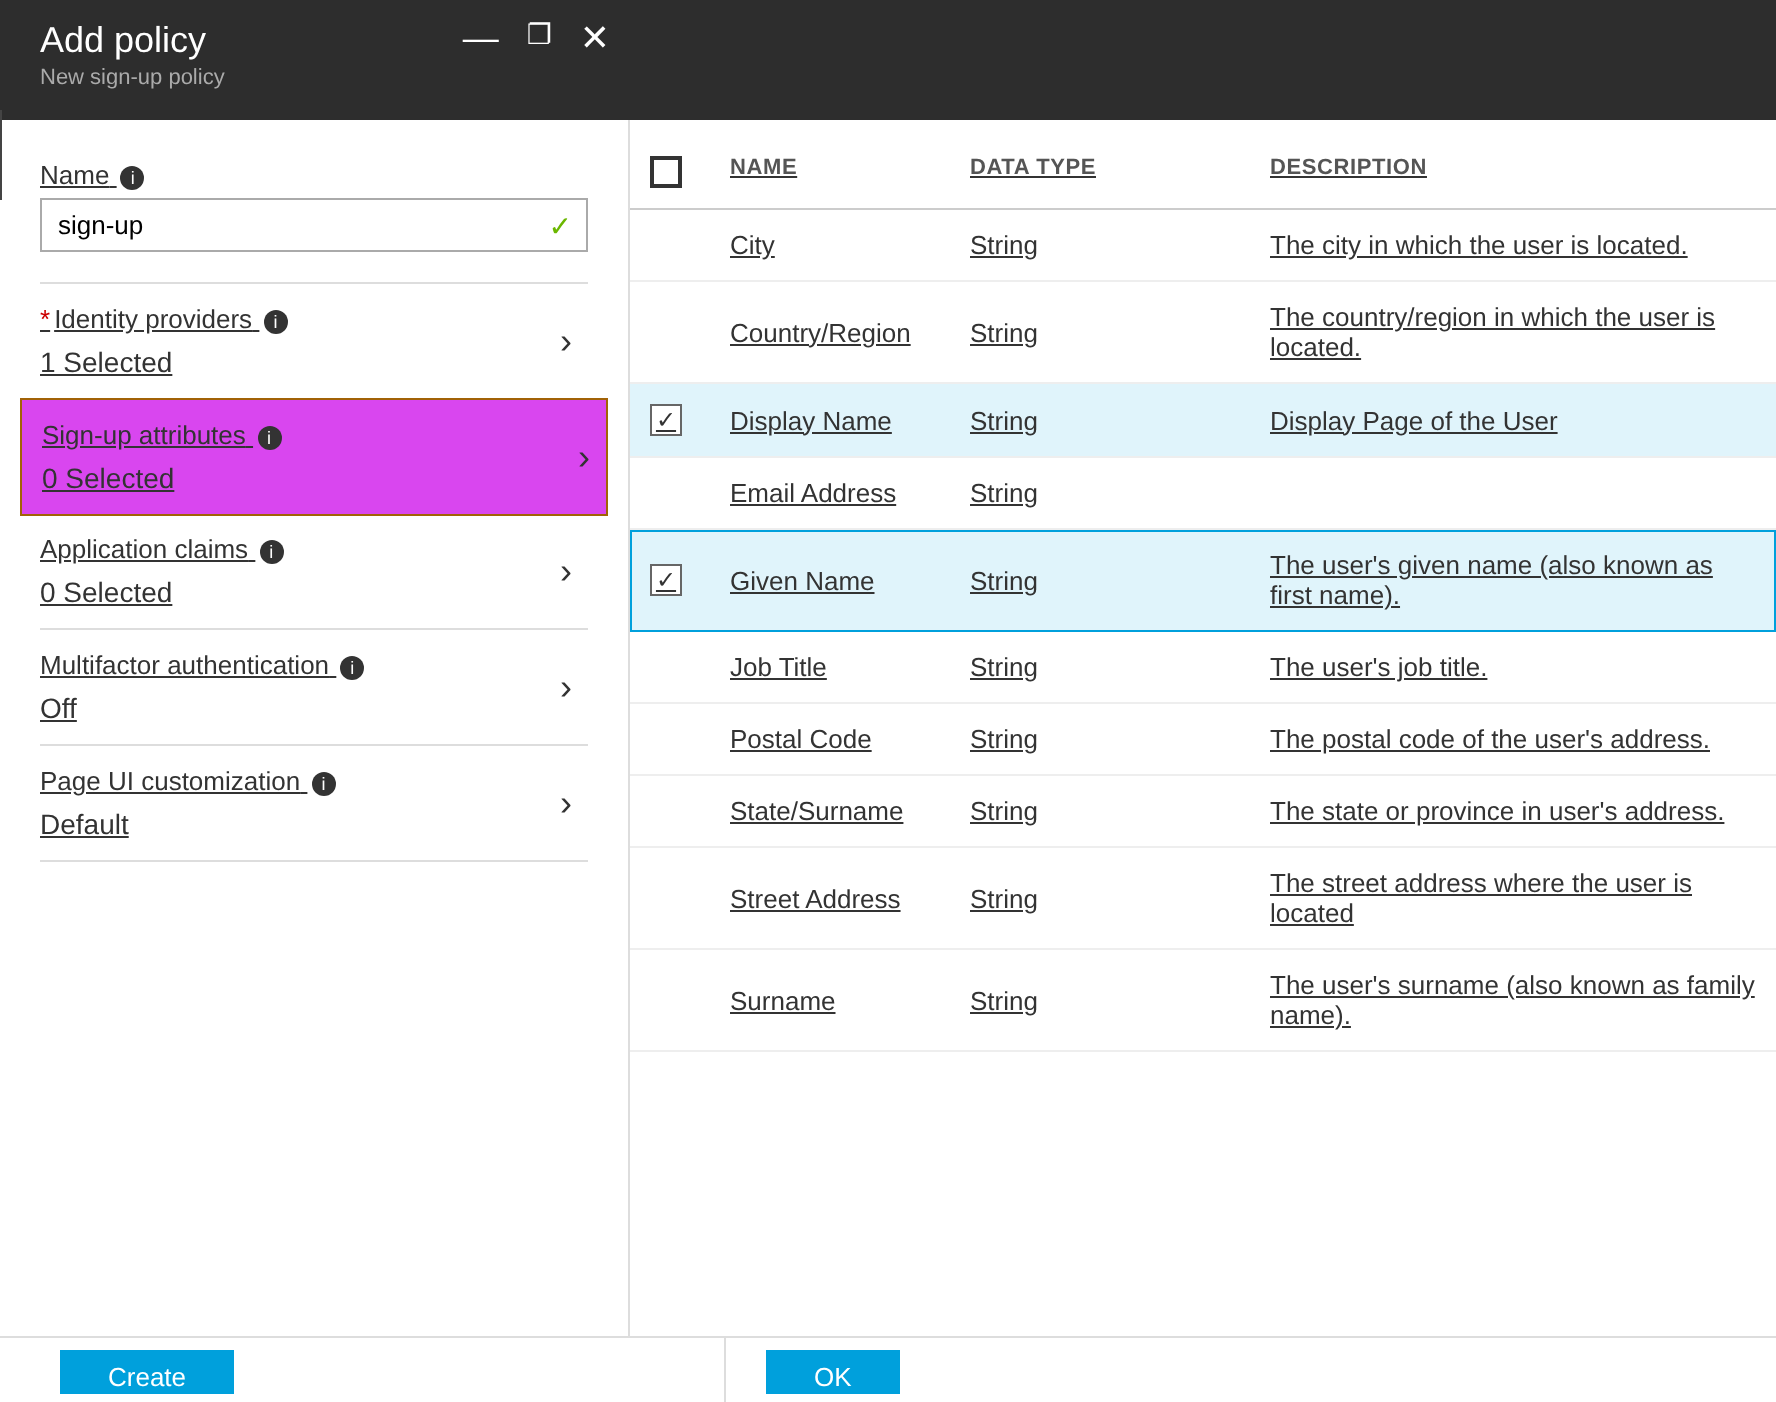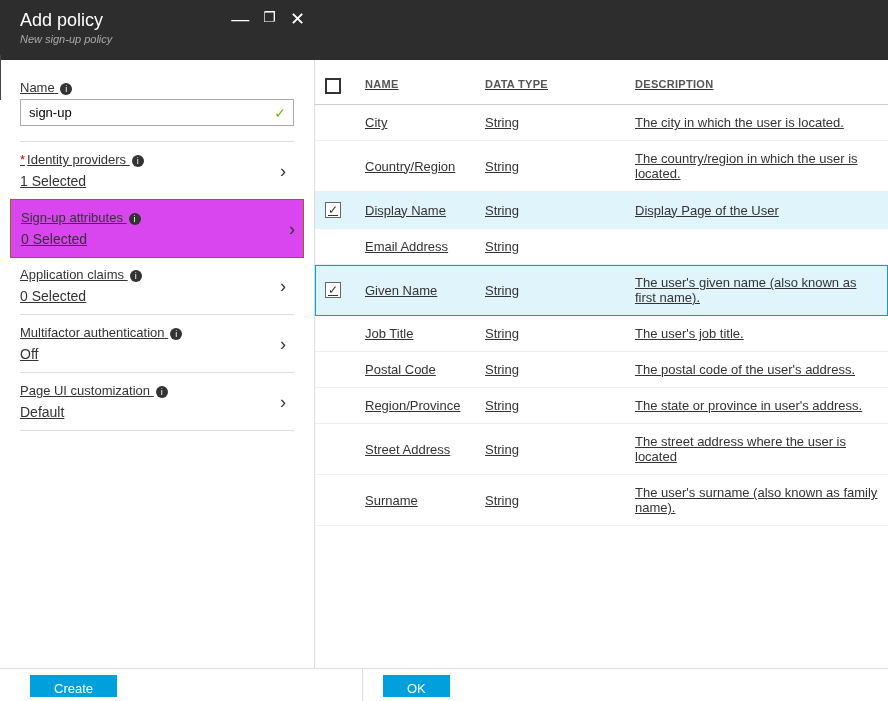--- a/index.html
+++ b/index.html
@@ -1,20 +1,20 @@
 <!DOCTYPE html>
 <html><head>
 <meta charset="utf-8">
 <style>
   * { box-sizing: border-box; margin: 0; padding: 0; font-family: "Segoe UI", Arial, sans-serif; }
   body { width: 888px; height: 701px; overflow: hidden; background: #fff; font-size: 13px; color: #333; position: relative; }
   .topbar { display: flex; height: 60px; background: #2d2d2d; color: #fff; flex-direction: column; }
   .top-left { width: 315px; padding: 10px 20px; position: relative; }
   .top-left h1 { font-size: 18px; font-weight: 400; }
-  .top-left .sub { font-size: 11px; color: #aaa; margin-top: 2px; font-style: italic; }
+  .top-left .sub { font-size: 11px; color: #aaa; margin-top: 2px; }
   .win-controls { position: absolute; right: 10px; top: 10px; display: flex; gap: 14px; font-size: 18px; }
   .win-controls span { cursor: pointer; line-height: 1; }
   .top-right { flex: 1; padding: 12px 20px; border-left: 1px solid #444; }
   .top-right h1 { font-size: 18px; font-weight: 400; }
   .main { display: flex; height: 608px; text-decoration: underline; }
   .left-pane { width: 315px; border-right: 1px solid #ddd; padding: 20px; }
   .right-pane { flex: 1; padding: 0; }
   .field-label { font-size: 13px; color: #333; margin-bottom: 4px; }
   .info-icon { display: inline-block; width: 12px; height: 12px; border-radius: 50%; background: #333; color: #fff; font-size: 9px; line-height: 12px; text-align: center; font-style: normal; margin-left: 2px; vertical-align: middle; }
   .name-input { width: 100%; border: 1px solid #aaa; padding: 5px 28px 5px 8px; font-size: 13px; position: relative; }
@@ -157,21 +157,21 @@
             <div class="col-desc">The user's job title.</div>
           </div>
           <div class="attr-row">
             <div class="col-chk"></div>
             <div class="col-name">Postal Code</div>
             <div class="col-type">String</div>
             <div class="col-desc">The postal code of the user's address.</div>
           </div>
           <div class="attr-row">
             <div class="col-chk"></div>
-            <div class="col-name">Region/Province</div>
+            <div class="col-name">State/Surname</div>
             <div class="col-type">String</div>
             <div class="col-desc">The state or province in user's address.</div>
           </div>
           <div class="attr-row">
             <div class="col-chk"></div>
             <div class="col-name">Street Address</div>
             <div class="col-type">String</div>
             <div class="col-desc">The street address where the user is located</div>
           </div>
           <div class="attr-row">

